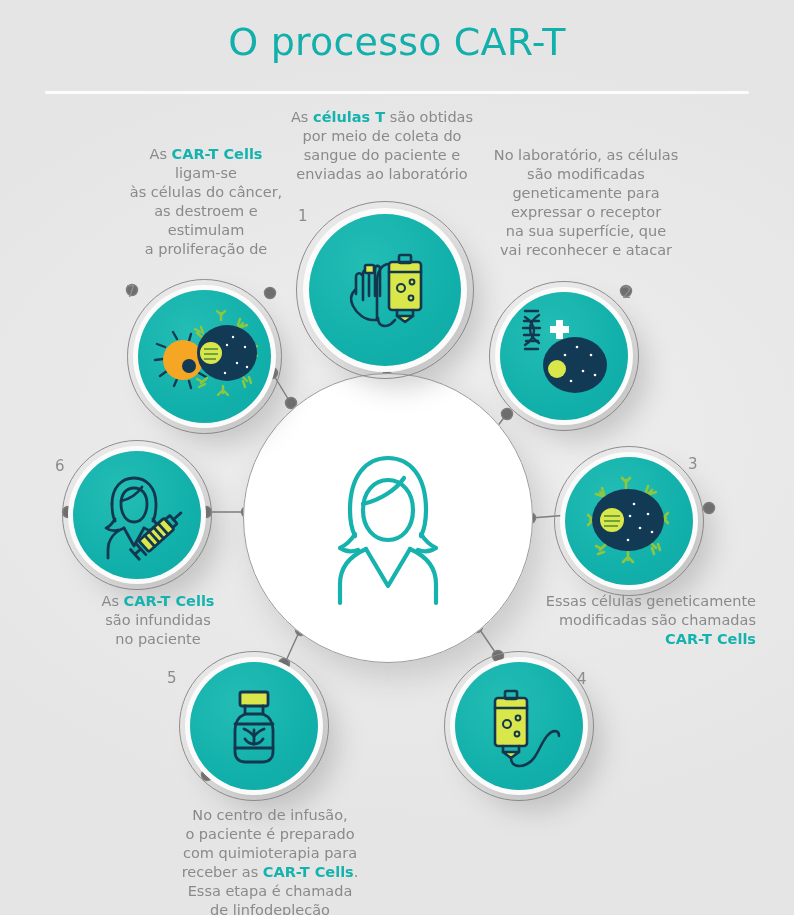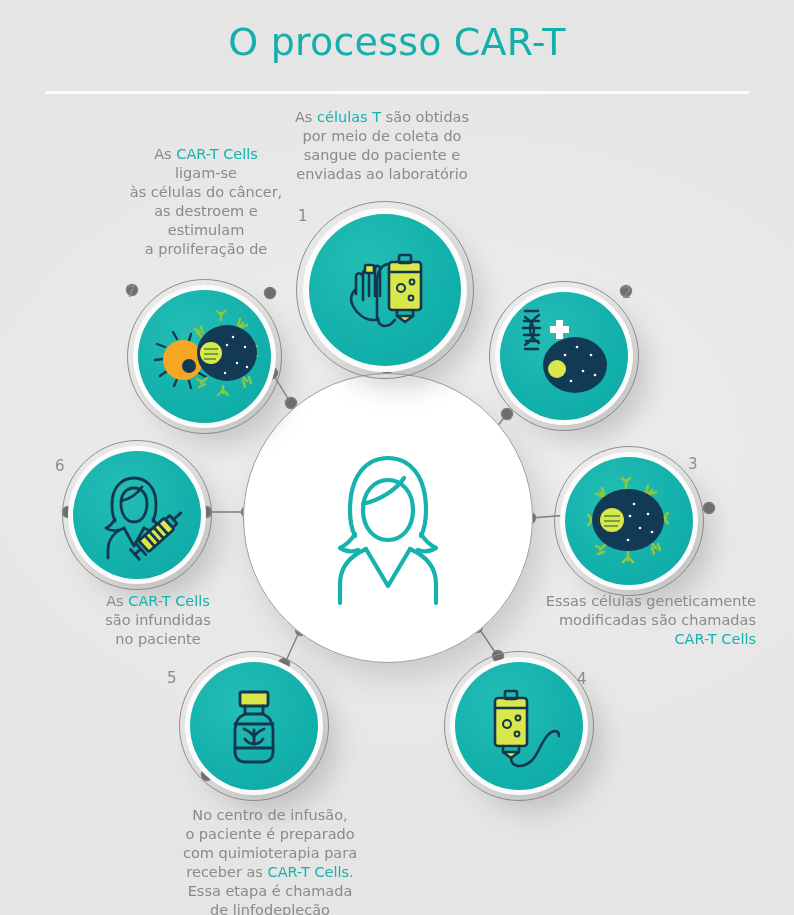--- a/index.html
+++ b/index.html
@@ -86,21 +86,21 @@
   }
 
   
   .cap {
     position: absolute;
     color: #8a8a8a;
     font-size: 14.5px;
     line-height: 19px;
     text-align: center;
   }
-  .cap b { color: #14b3ae; font-weight: normal; }
+  .cap b { color: #14b3ae; font-weight: bold; }
 
   .cap-1 { left: 268px; top: 108px; width: 228px; }
   .cap-2 { left: 476px; top: 146px; width: 220px; }
   .cap-7 { left: 104px; top: 145px; width: 204px; }
   .cap-3 { left: 506px; top: 592px; width: 250px; text-align: right; }
   .cap-6 { left: 48px;  top: 592px; width: 220px; }
   .cap-4 { left: 404px; top: 806px; width: 232px; }
   .cap-5 { left: 150px; top: 806px; width: 240px; }
 </style>
 </head>
@@ -220,20 +220,23 @@
             <circle cx="86" cy="58" r="1.3"></circle>
           <circle cx="78" cy="74" r="1.3"></circle>
             <circle cx="90" cy="78" r="1.3"></circle>
           <circle cx="66" cy="84" r="1.3"></circle>
             <circle cx="60" cy="58" r="1.3"></circle>
         </g>
       </svg>
     </div>
     <div class="num" style="left:622px; top:284px;">2</div>
   </div>
+  <div class="cap cap-2">
+    No laboratório, as células<br>são modificadas<br>geneticamente para<br>expressar o receptor<br>na sua superfície, que<br>vai reconhecer e atacar
+  </div>
 
   <div class="node">
     <div class="ring" style="left:554px; top:446px; width:150px; height:150px;"></div>
     <div class="halo" style="left:560px; top:452px; width:138px; height:138px;"></div>
     <div class="disc" style="left:565px; top:457px; width:128px; height:128px;">
       <svg width="118" height="118" viewBox="0 0 118 118" fill="none">
         <g stroke="#8dc63f" stroke-width="2.6" stroke-linecap="round" fill="none">
           <path d="M56 18 v8 M52 16 l4 4 M60 16 l-4 4"></path>
           <path d="M82 28 l-6 6 M78 24 l-2 6 M86 30 l-6 2"></path>
           <path d="M96 56 h-8 M98 51 l-4 4 M98 61 l-4 -4"></path>

